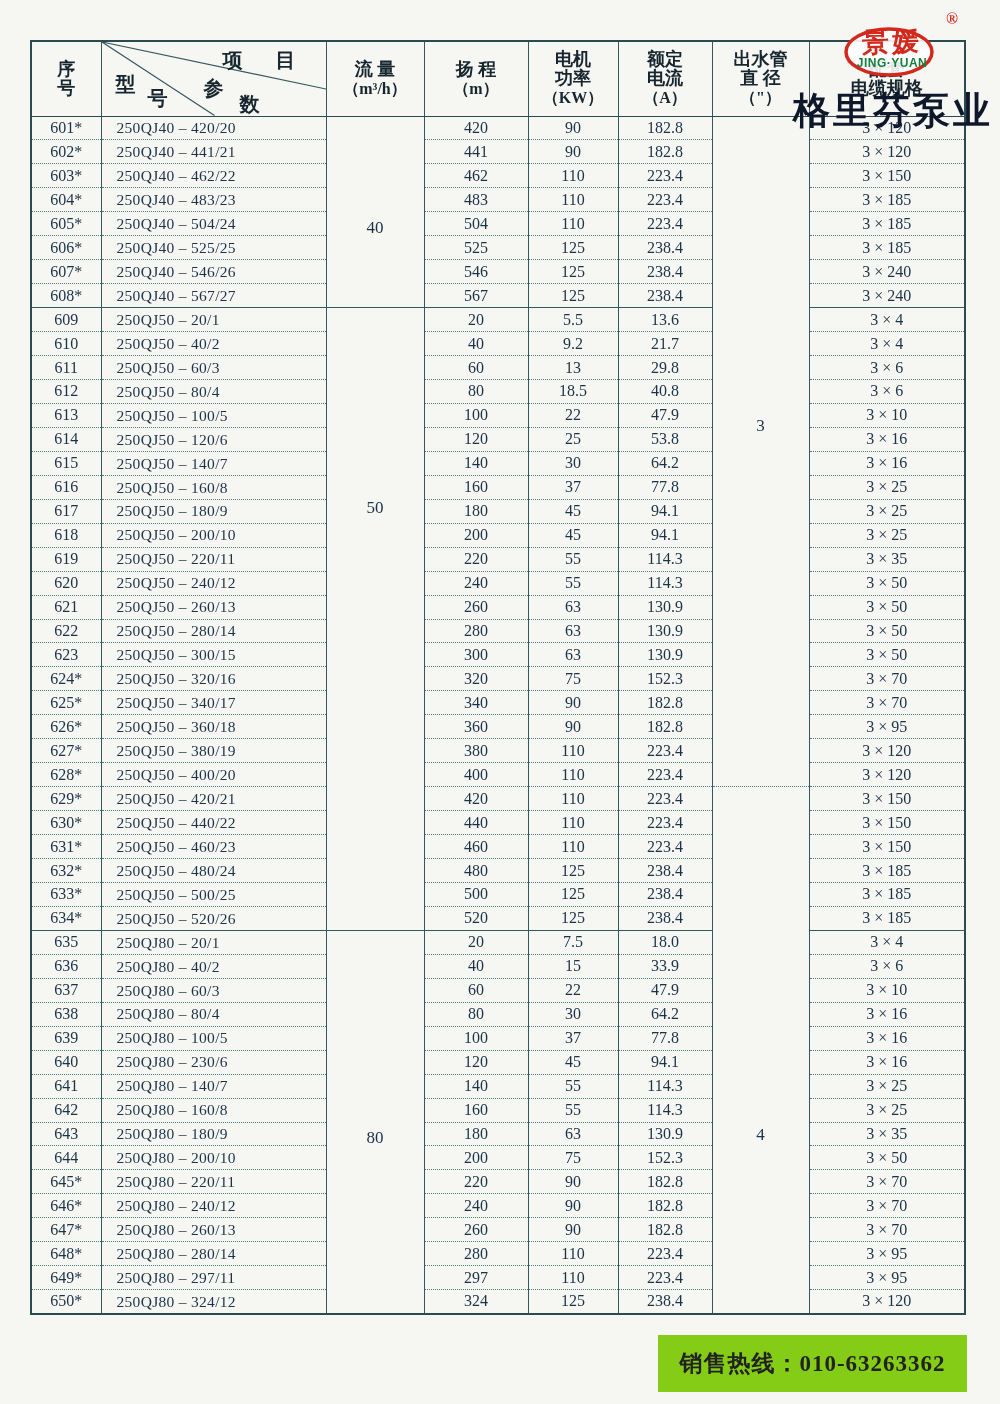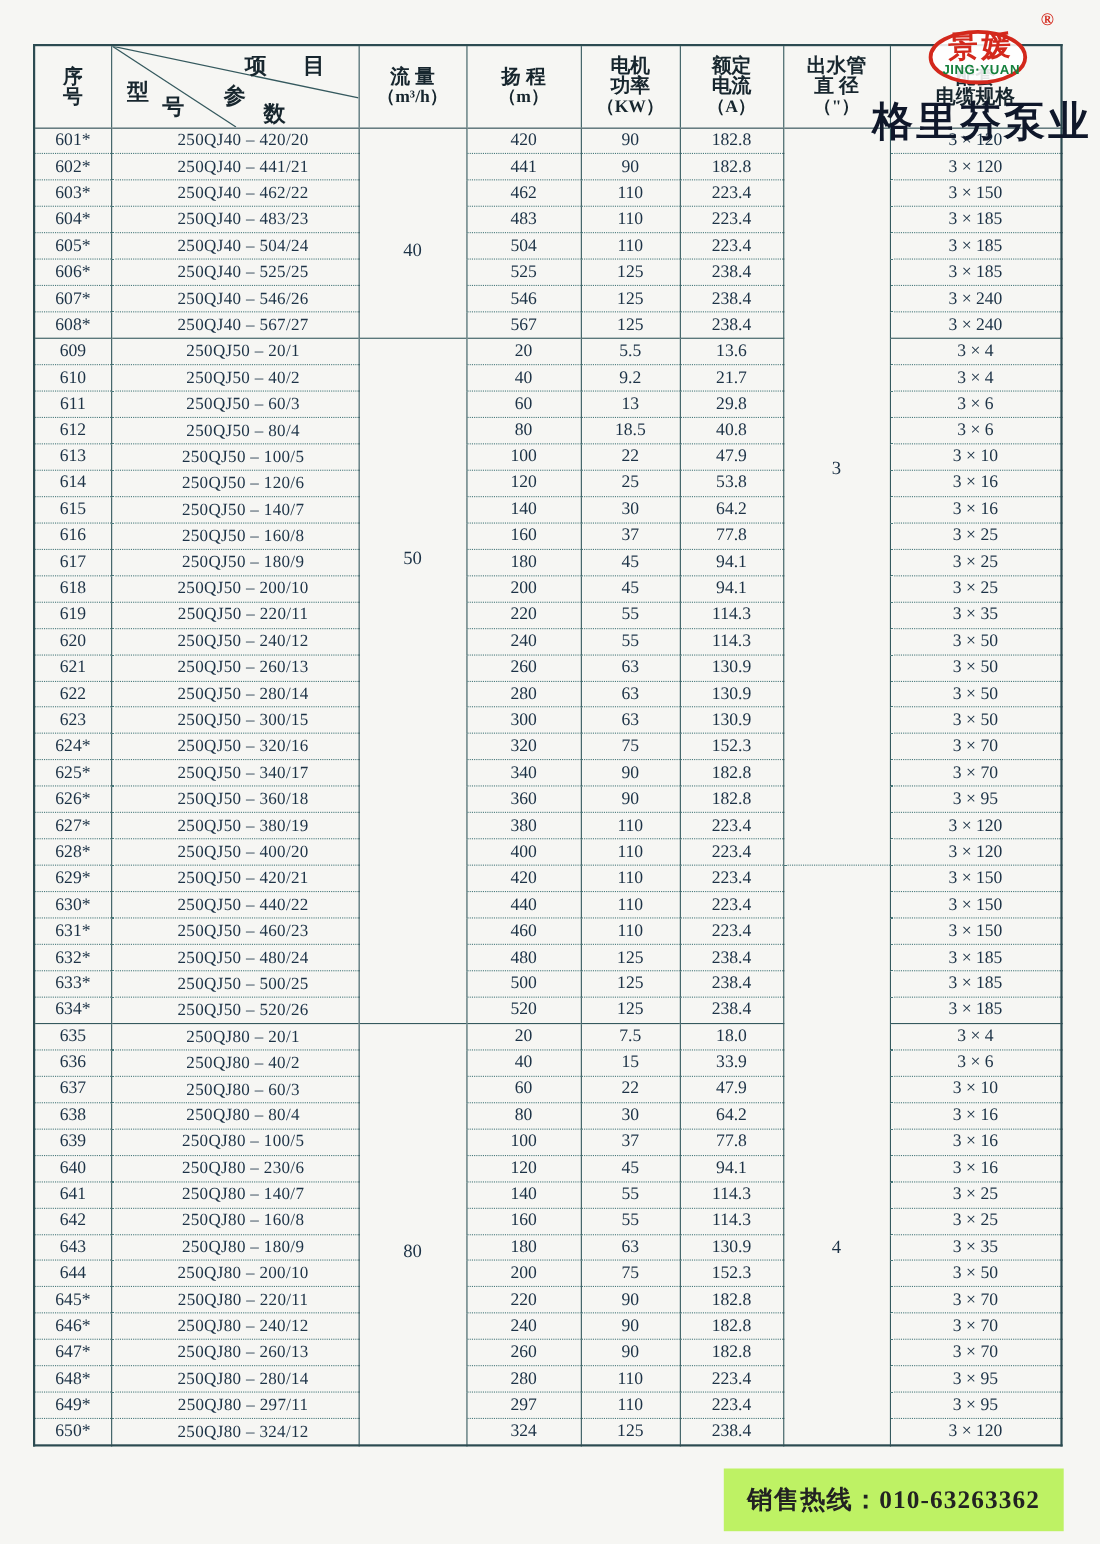--- a/index.html
+++ b/index.html
@@ -25,21 +25,21 @@
   .pump-table thead th {
     border-bottom:1px solid #2c4b51;
     height:75px; font-size:18px; font-weight:600; color:#17262e;
     line-height:19px;
   }
   .pump-table tbody td {
     border-top:1px dotted #47787a;
     height:23.96px; font-size:16px; line-height:1;
   }
   .pump-table tbody tr.group-start td { border-top:1px solid #35595e; }
-  .pump-table td.model { text-align:center; padding-left:15px; font-size:15.5px; letter-spacing:.3px; }
+  .pump-table td.model { text-align:left; padding-left:15px; font-size:15.5px; letter-spacing:.3px; }
   .pump-table td.merged { position:relative; }
   .pump-table td.merged .mlabel {
     position:absolute; left:50%; transform:translate(-50%,-50%);
     font-size:17px;
   }
   th .hline { display:block; }
   th.small-paren .hline:last-child { font-size:16px; }
 
   
   th.corner { position:relative; }
@@ -67,21 +67,21 @@
   .logo-r { position:absolute; right:0; top:2px; font-size:16px; font-weight:bold; color:#d3281c; }
   .watermark {
     position:absolute; left:793px; top:86px; z-index:30;
     font-size:37px; font-weight:bold; color:#0f172a; letter-spacing:3px;
     font-family:"Liberation Sans","DejaVu Sans",sans-serif; white-space:nowrap;
   }
 
   
   .footer-bar {
     position:absolute; left:658px; top:1335px; width:309px; height:57px;
-    background:#bef264; z-index:5;
+    background:#84cc16; z-index:5;
     display:flex; align-items:center; justify-content:center;
     font-size:23px; font-weight:600; color:#222; letter-spacing:1px;
   }
 </style>
 </head>
 <body>
 
 <div class="page">
 
   <table class="pump-table">

